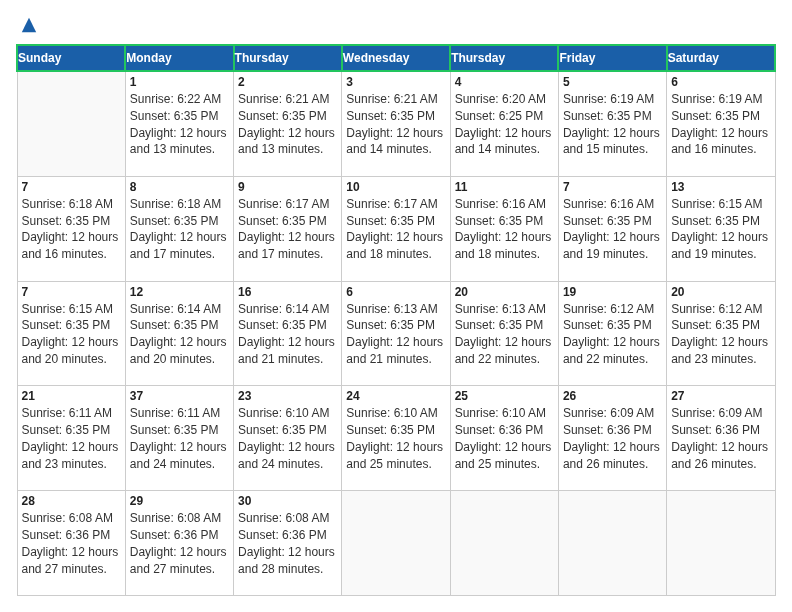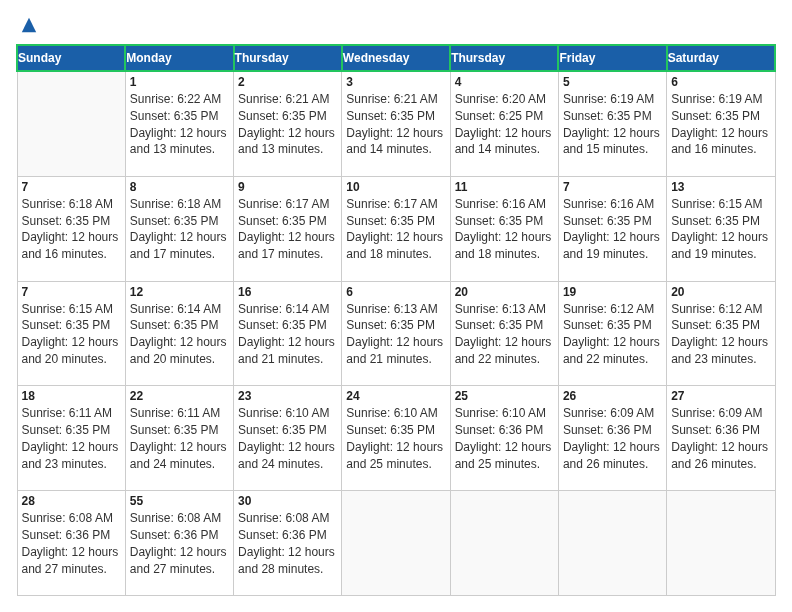--- a/index.html
+++ b/index.html
@@ -280,28 +280,28 @@
           <td>
             <span class="day-num">20</span>
             <div class="day-info" style="white-space: pre-line;">Sunrise: 6:12 AM
 Sunset: 6:35 PM
 Daylight: 12 hours
 and 23 minutes.</div>
           </td>
         </tr>
         <tr>
           <td>
-            <span class="day-num">18</span>
+            <span class="day-num">21</span>
             <div class="day-info" style="white-space: pre-line;">Sunrise: 6:11 AM
 Sunset: 6:35 PM
 Daylight: 12 hours
 and 23 minutes.</div>
           </td>
           <td>
-            <span class="day-num">22</span>
+            <span class="day-num">37</span>
             <div class="day-info" style="white-space: pre-line;">Sunrise: 6:11 AM
 Sunset: 6:35 PM
 Daylight: 12 hours
 and 24 minutes.</div>
           </td>
           <td>
             <span class="day-num">23</span>
             <div class="day-info" style="white-space: pre-line;">Sunrise: 6:10 AM
 Sunset: 6:35 PM
 Daylight: 12 hours
@@ -338,21 +338,21 @@
         </tr>
         <tr class="last-row">
           <td>
             <span class="day-num">28</span>
             <div class="day-info" style="white-space: pre-line;">Sunrise: 6:08 AM
 Sunset: 6:36 PM
 Daylight: 12 hours
 and 27 minutes.</div>
           </td>
           <td>
-            <span class="day-num">55</span>
+            <span class="day-num">29</span>
             <div class="day-info" style="white-space: pre-line;">Sunrise: 6:08 AM
 Sunset: 6:36 PM
 Daylight: 12 hours
 and 27 minutes.</div>
           </td>
           <td>
             <span class="day-num">30</span>
             <div class="day-info" style="white-space: pre-line;">Sunrise: 6:08 AM
 Sunset: 6:36 PM
 Daylight: 12 hours

